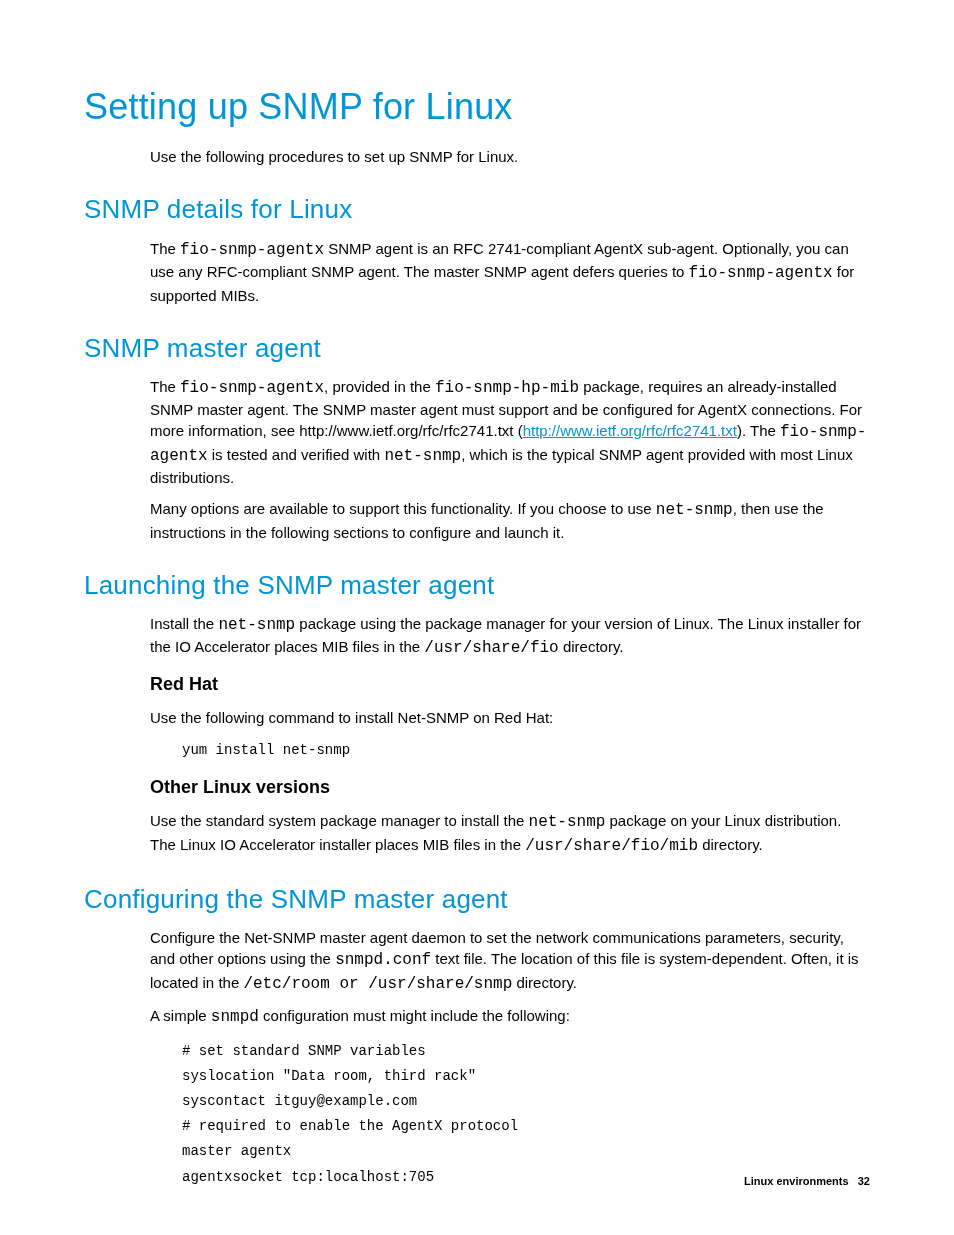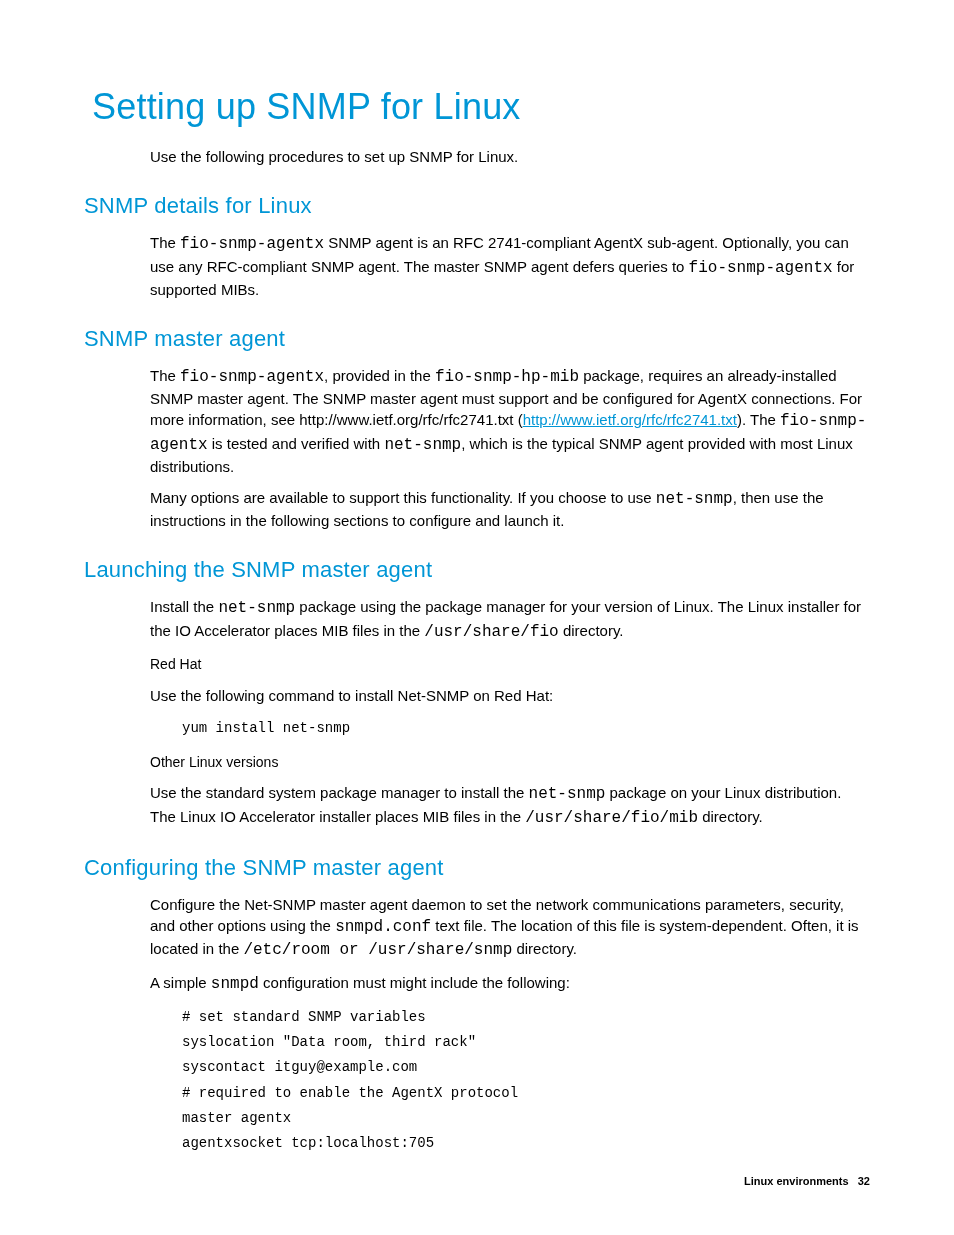--- a/index.html
+++ b/index.html
@@ -14,38 +14,38 @@
     position: relative;
     background: #fff;
     font-size: 15px;
     line-height: 1.4;
   }
   h1 {
     font-family: "Futura", "Trebuchet MS", Arial, sans-serif;
     font-weight: 300;
     font-size: 36px;
     color: #0096d6;
-    margin: 0 0 14px 8px;
+    margin: 0 0 14px 0;
     letter-spacing: 0.2px;
   }
   h2 {
     font-family: "Futura", "Trebuchet MS", Arial, sans-serif;
     font-weight: 300;
-    font-size: 22px;
+    font-size: 26px;
     color: #0096d6;
     margin: 24px 0 10px 0;
     letter-spacing: 0.2px;
   }
   p {
     margin: 10px 0 10px 66px;
   }
   .sub {
-    font-weight: normal;
+    font-weight: bold;
     margin: 12px 0 6px 66px;
-    font-size: 14px;
+    font-size: 18px;
   }
   code, .mono {
     font-family: "Courier New", Courier, monospace;
     font-size: 16px;
   }
   pre {
     font-family: "Courier New", Courier, monospace;
     font-size: 14px;
     margin: 8px 0 8px 98px;
     line-height: 1.8;

